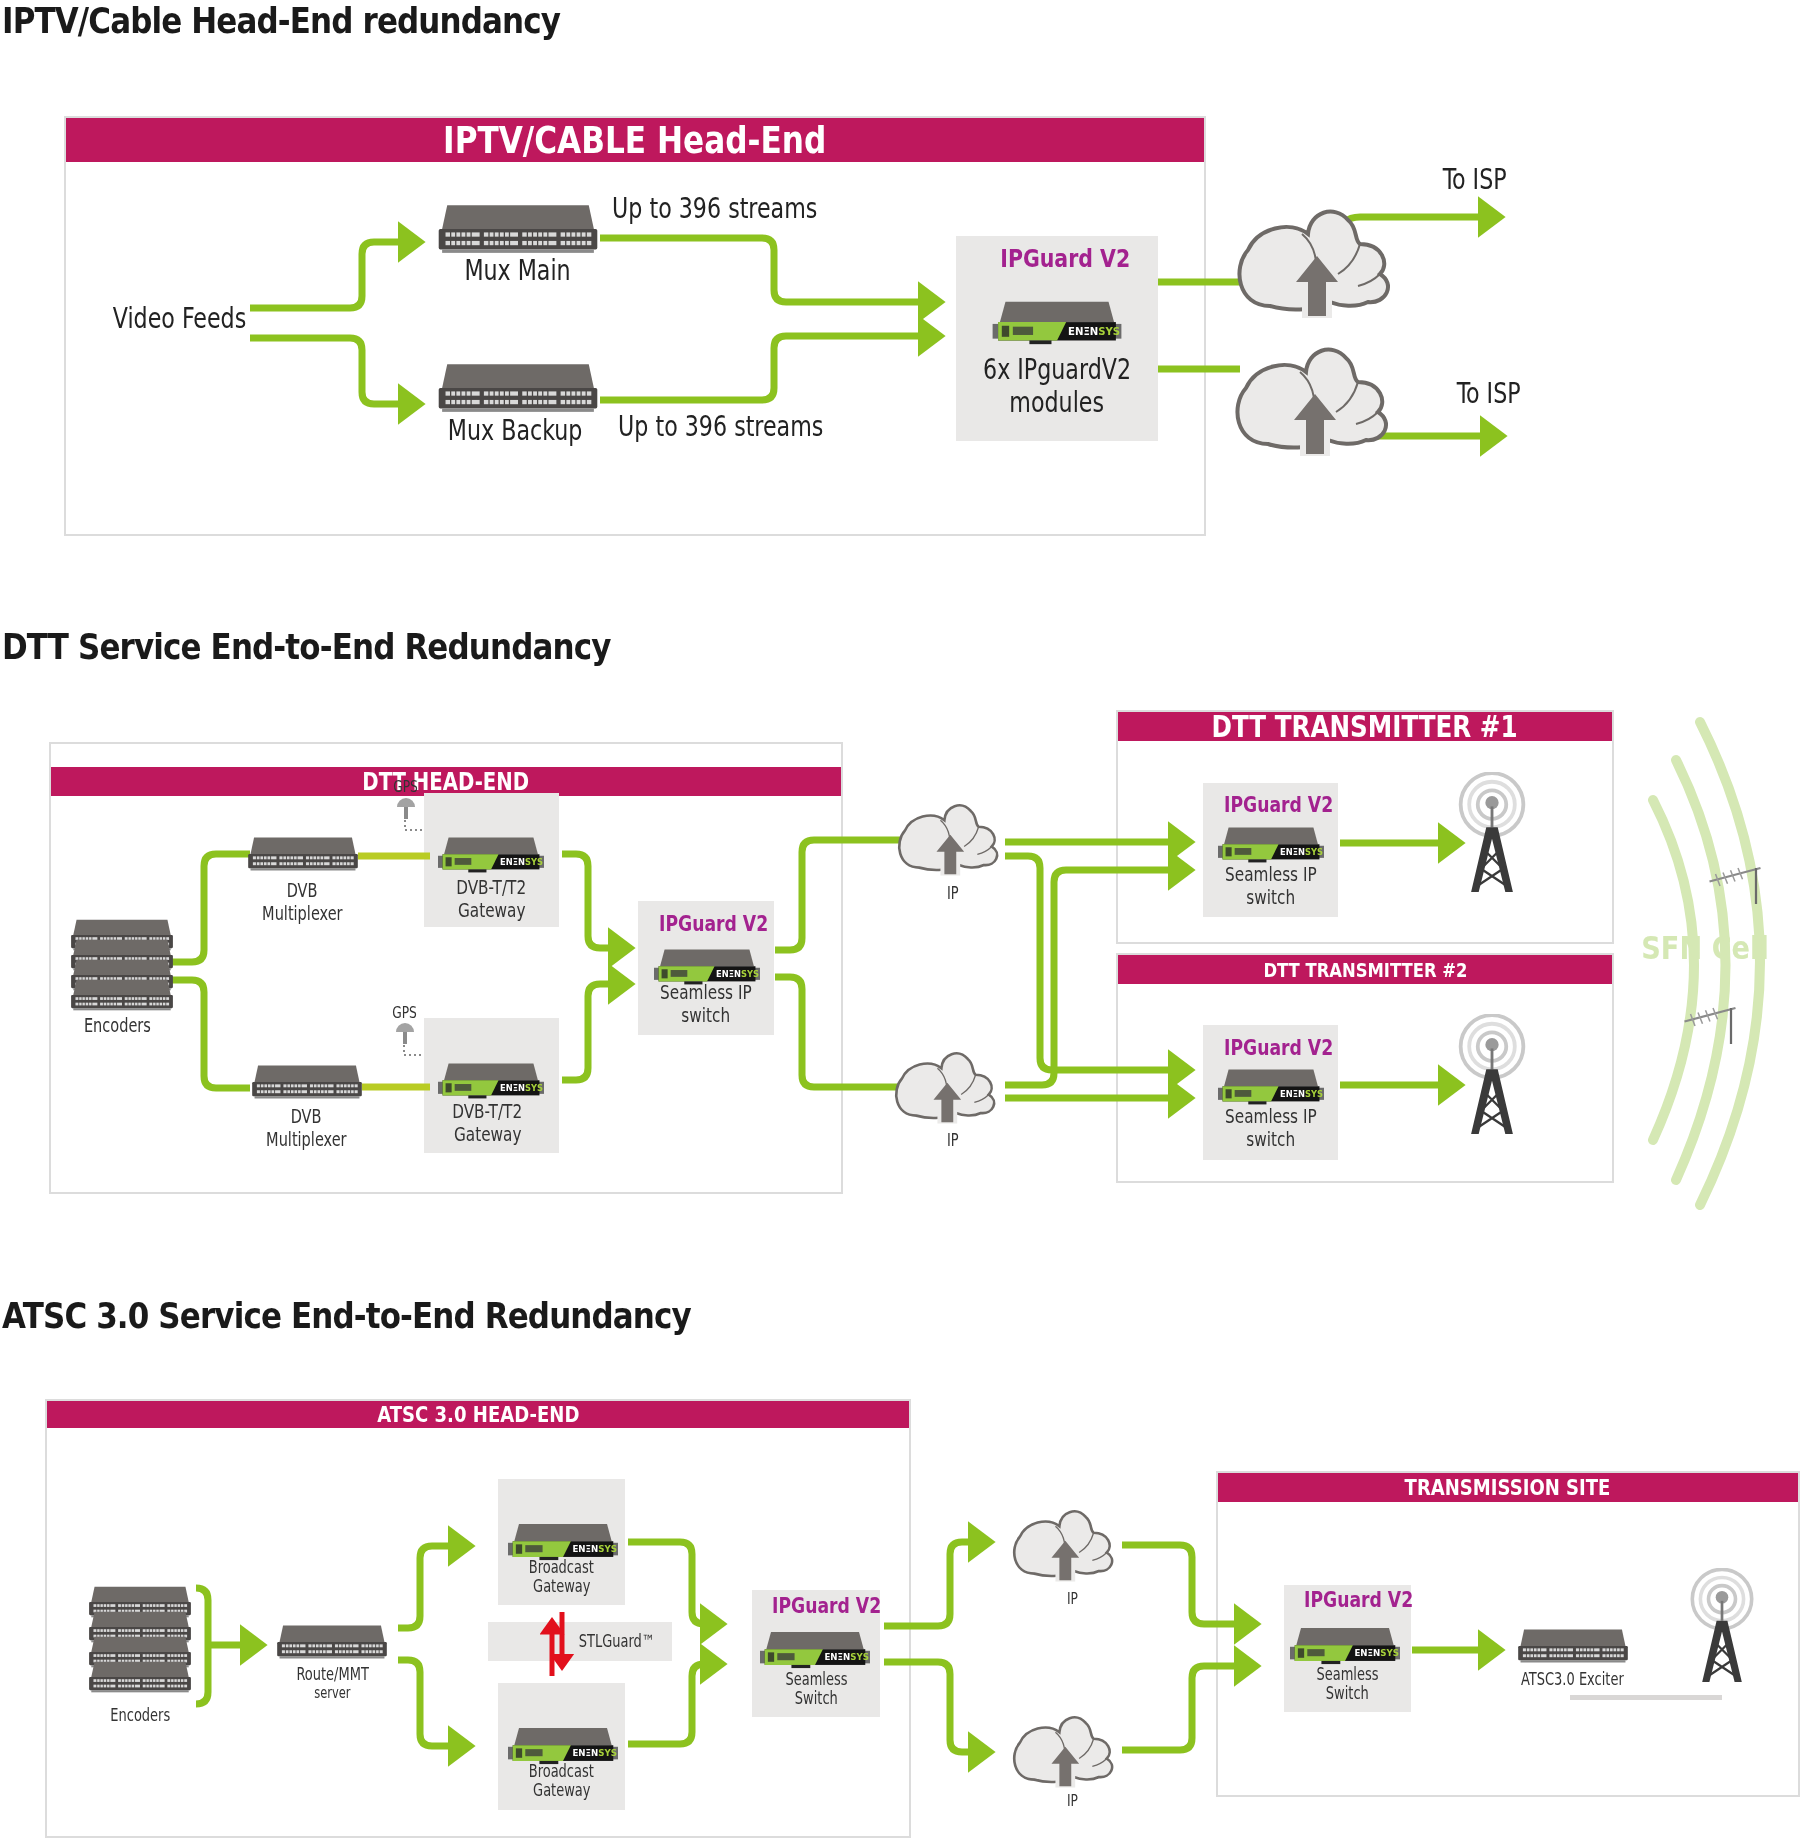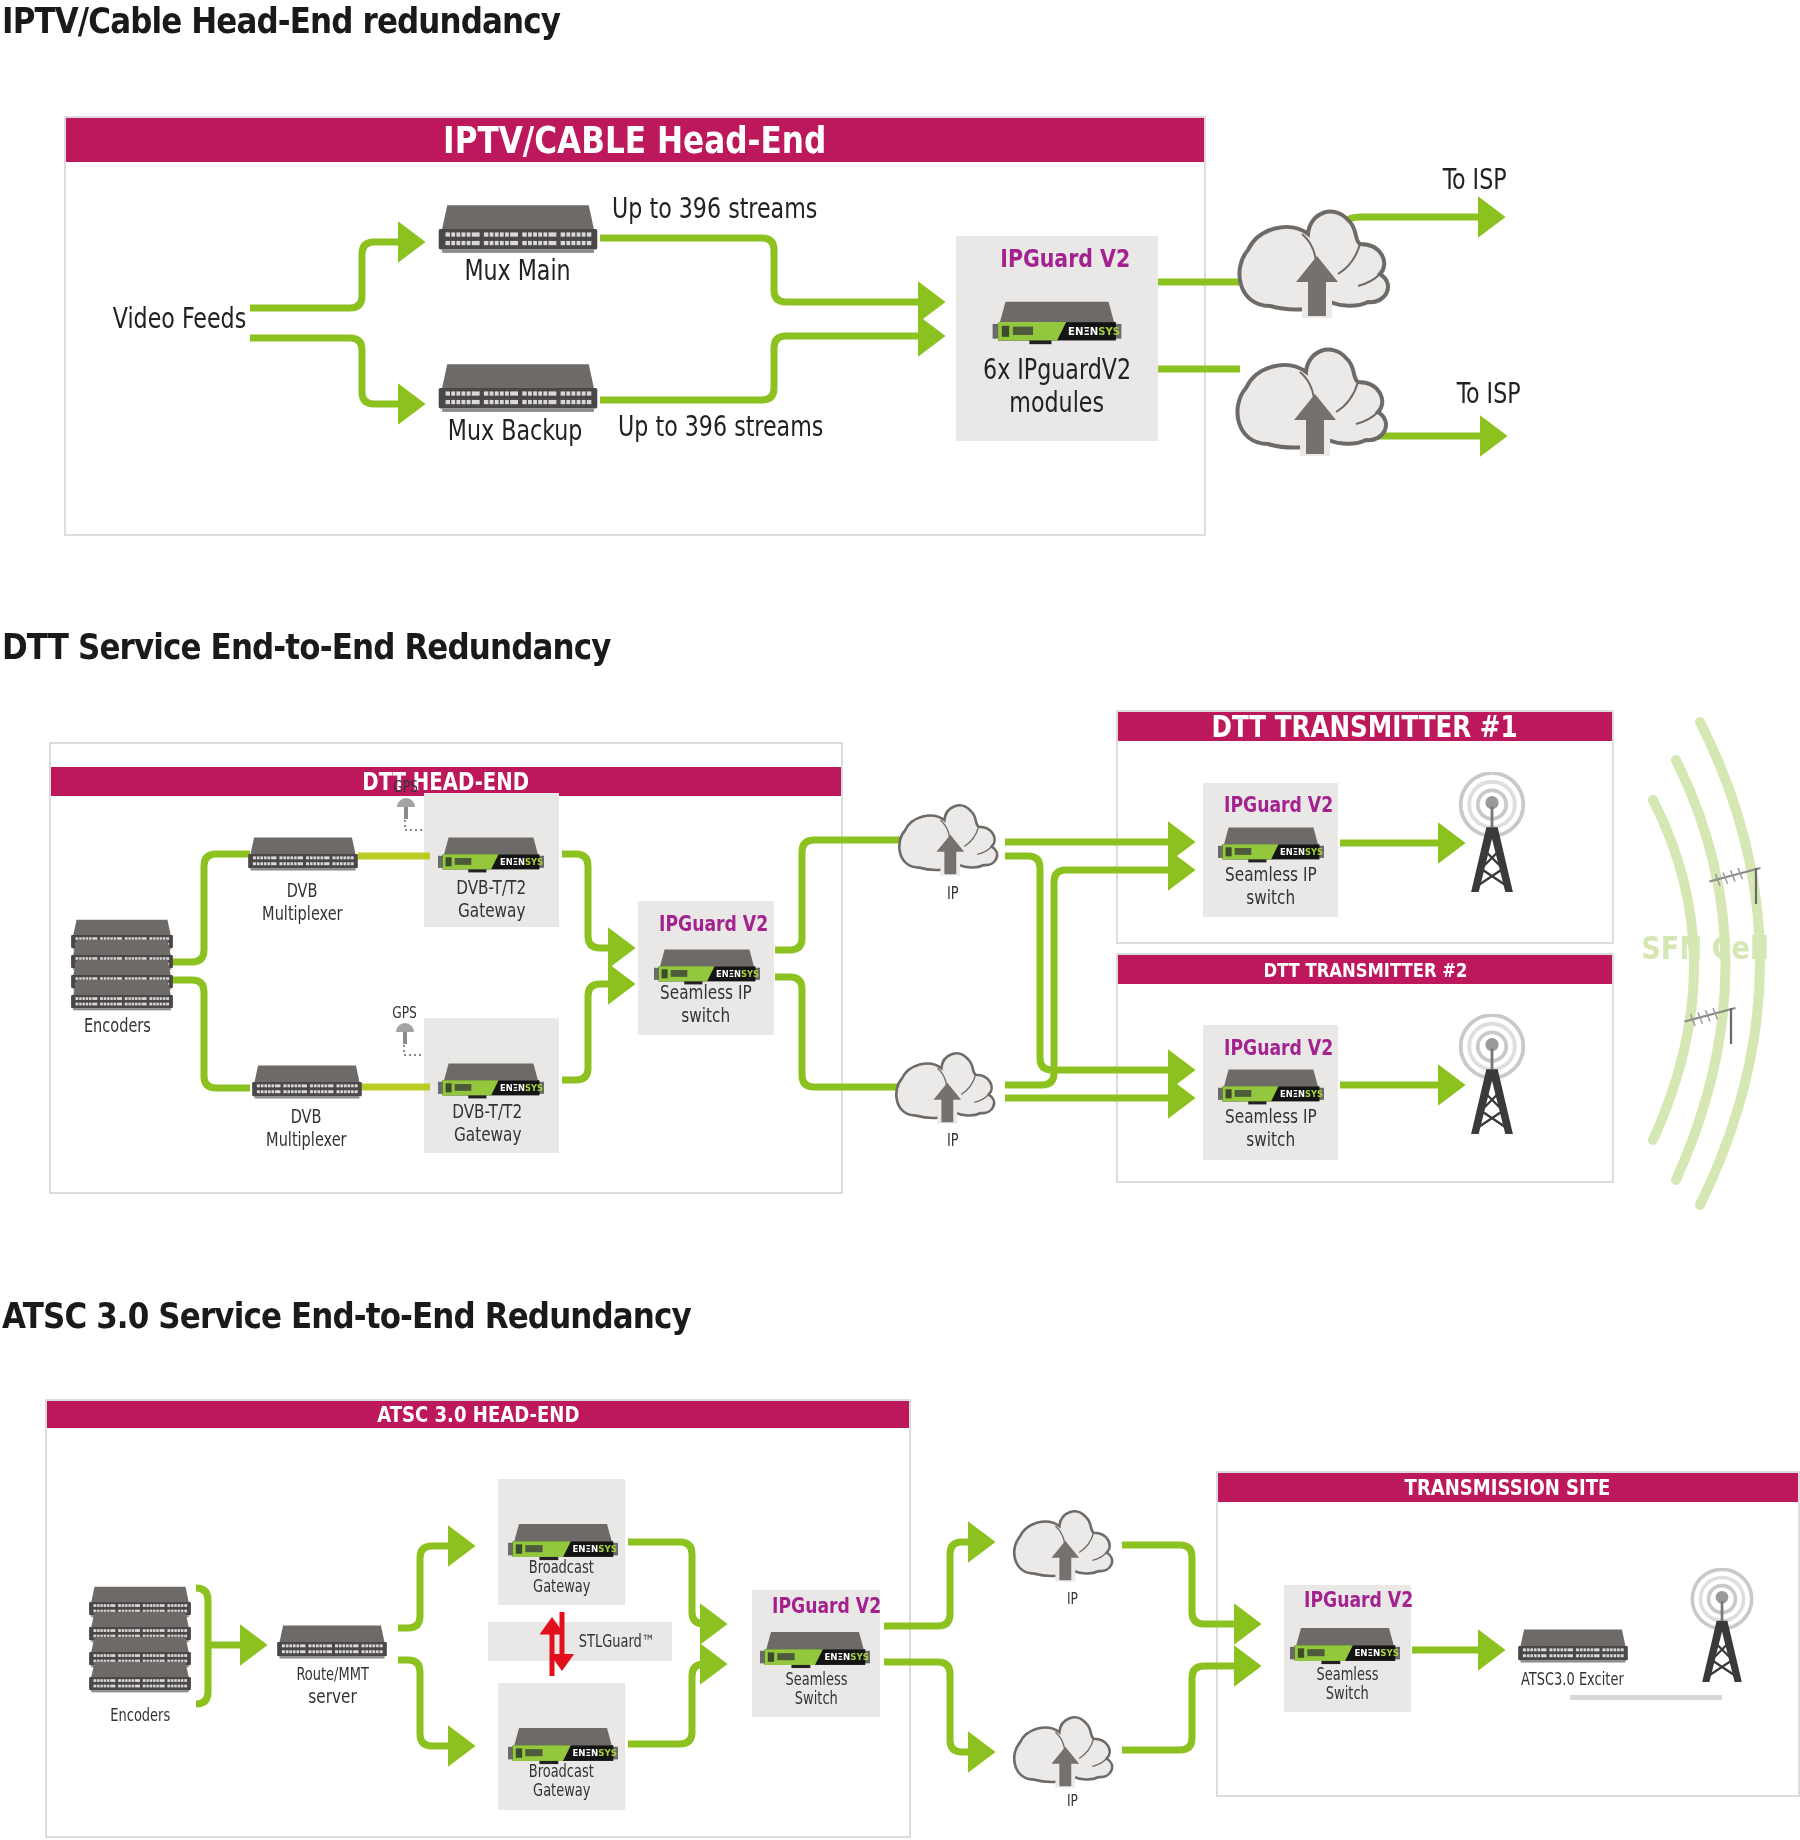--- a/index.html
+++ b/index.html
@@ -331,21 +331,21 @@
 <div class="ipg" style="left:1203px;top:793px;width:135px;font-size:21px;"><span>IPGuard V2</span></div>
 <div class="lbl" style="left:1203px;top:863px;width:135px;font-size:20px;color:#333;"><span>Seamless IP</span></div>
 <div class="lbl" style="left:1203px;top:886px;width:135px;font-size:20px;color:#333;"><span>switch</span></div>
 <div class="ipg" style="left:1203px;top:1036px;width:135px;font-size:21px;"><span>IPGuard V2</span></div>
 <div class="lbl" style="left:1203px;top:1105px;width:135px;font-size:20px;color:#333;"><span>Seamless IP</span></div>
 <div class="lbl" style="left:1203px;top:1128px;width:135px;font-size:20px;color:#333;"><span>switch</span></div>
 <div class="lbl" style="left:1630px;top:930px;width:150px;font-size:32px;font-weight:bold;color:#d5e8b4;font-family:'DejaVu Sans',sans-serif;"><span>SFN Cell</span></div>
 
 <div class="lbl" style="left:85px;top:1706px;width:110px;font-size:17px;color:#333;"><span>Encoders</span></div>
 <div class="lbl" style="left:270px;top:1665px;width:125px;font-size:17px;color:#333;"><span>Route/MMT</span></div>
-<div class="lbl" style="left:270px;top:1685px;width:125px;font-size:20px;color:#333;"><span>server</span></div>
+<div class="lbl" style="left:270px;top:1685px;width:125px;font-size:15px;color:#333;"><span>server</span></div>
 <div class="lbl" style="left:498px;top:1558px;width:127px;font-size:17px;color:#333;"><span>Broadcast</span></div>
 <div class="lbl" style="left:498px;top:1577px;width:127px;font-size:17px;color:#333;"><span>Gateway</span></div>
 <div class="lbl" style="left:498px;top:1762px;width:127px;font-size:17px;color:#333;"><span>Broadcast</span></div>
 <div class="lbl" style="left:498px;top:1781px;width:127px;font-size:17px;color:#333;"><span>Gateway</span></div>
 <div class="lbl" style="left:572px;top:1632px;width:90px;font-size:17px;color:#333;text-align:left;"><span>STLGuard™</span></div>
 <div class="ipg" style="left:752px;top:1594px;width:128px;font-size:21px;"><span>IPGuard V2</span></div>
 <div class="lbl" style="left:752px;top:1670px;width:128px;font-size:17px;color:#333;"><span>Seamless</span></div>
 <div class="lbl" style="left:752px;top:1689px;width:128px;font-size:17px;color:#333;"><span>Switch</span></div>
 <div class="lbl" style="left:1050px;top:1590px;width:45px;font-size:16px;color:#333;"><span>IP</span></div>
 <div class="lbl" style="left:1050px;top:1792px;width:45px;font-size:16px;color:#333;"><span>IP</span></div>

